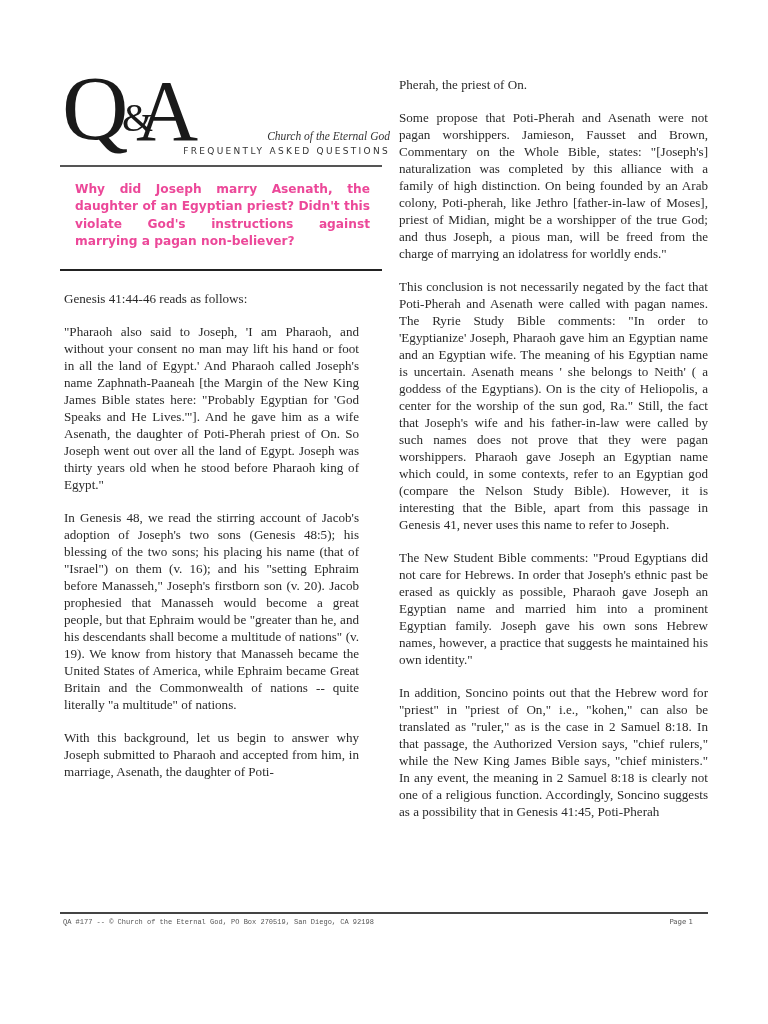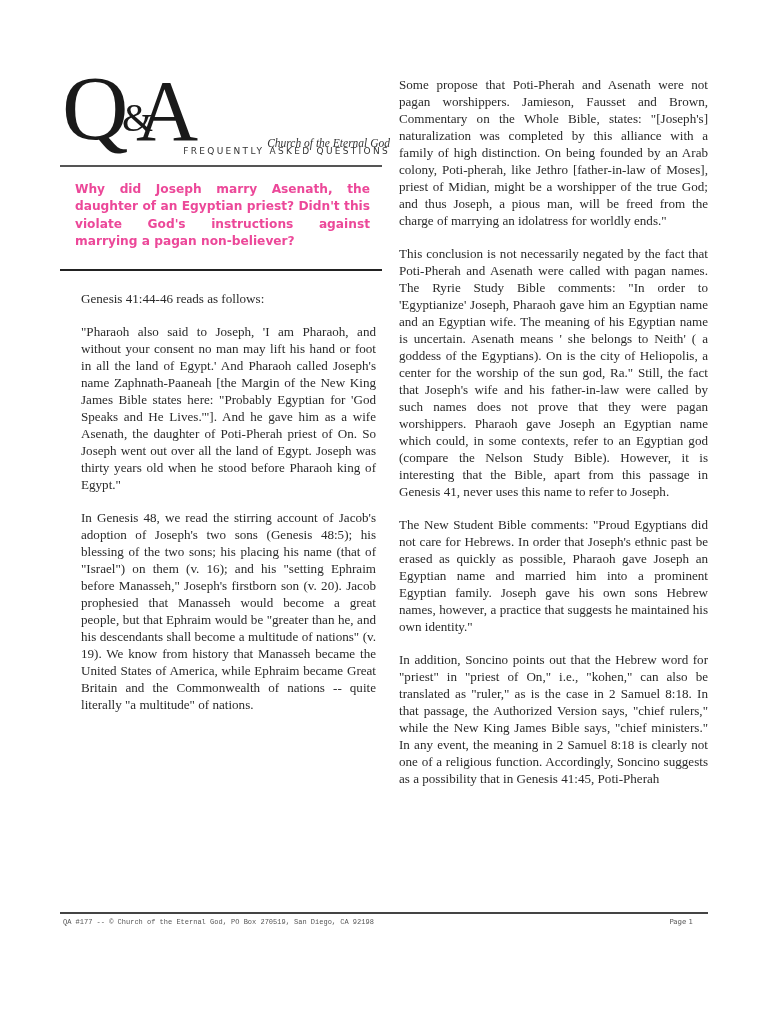--- a/index.html
+++ b/index.html
@@ -4,36 +4,36 @@
 <style>
   html, body { margin: 0; padding: 0; }
   body {
     width: 768px; height: 1024px; background: #ffffff; position: relative; overflow: hidden;
     font-family: "Liberation Serif", "DejaVu Serif", serif; color: #222;
   }
   .logo { position: absolute; left: 60px; top: 68px; width: 330px; height: 92px; }
   .logo-q { position: absolute; left: 2px; top: -6px; font-size: 92px; line-height: 92px; color: #1a1a1a; font-family: "Liberation Serif", serif; }
   .logo-amp { position: absolute; left: 62px; top: 30px; font-size: 40px; line-height: 40px; color: #1a1a1a; font-family: "Liberation Serif", serif; }
   .logo-a { position: absolute; left: 76px; top: -2px; font-size: 86px; line-height: 90px; color: #1a1a1a; font-family: "Liberation Serif", serif; }
-  .logo-church { position: absolute; right: 0; top: 62px; font-style: italic; font-size: 11.5px; color: #333; font-family: "Liberation Serif", serif; white-space: nowrap; margin-top: 7px; }
+  .logo-church { position: absolute; right: 0; top: 62px; font-style: italic; font-size: 11.5px; color: #333; font-family: "Liberation Serif", serif; white-space: nowrap; }
   .logo-faq { position: absolute; right: 0; top: 78px; font-size: 9px; letter-spacing: 2.3px; color: #333; font-family: "DejaVu Sans", sans-serif; white-space: nowrap; }
 
   .rule { position: absolute; background: #333; }
   .rule-top { left: 60px; top: 165px; width: 322px; height: 2px; background: #555; }
   .rule-q { left: 60px; top: 269px; width: 322px; height: 1.5px; background: #222; }
   .rule-foot { left: 60px; top: 912px; width: 648px; height: 2px; background: #444; }
 
   .question {
     position: absolute; left: 75px; top: 181px; width: 295px;
     font-family: "DejaVu Sans", sans-serif; font-weight: bold; font-size: 12.2px; line-height: 17.4px;
     text-align: justify; color: #ec4899;
   }
   .col { position: absolute; font-size: 13.1px; line-height: 17px; text-align: justify; color: #2a2a2a; }
   .col p { margin: 0 0 16px 0; }
-  .col-left { left: 81px; top: 290px; width: 295px; }
+  .col-left { left: 64px; top: 290px; width: 295px; }
   .col-right { left: 399px; top: 76px; width: 309px; }
 
   .footer-left { position: absolute; left: 63px; top: 918px; font-family: Liberation Mono, monospace; font-size: 7px; color: #555; white-space: nowrap; }
   .footer-right { position: absolute; right: 75px; top: 918px; font-family: "DejaVu Sans", sans-serif; font-size: 7px; color: #555; }
 </style>
 </head>
 <body>
 
 <div class="logo">
   <span class="logo-q">Q</span>
@@ -46,23 +46,25 @@
 <div class="rule rule-top"></div>
 
 <div class="question">Why did Joseph marry Asenath, the daughter of an Egyptian priest? Didn't this violate God's instructions against marrying a pagan non-believer?</div>
 
 <div class="rule rule-q"></div>
 
 <div class="col col-left">
   <p>Genesis 41:44-46 reads as follows:</p>
   <p>"Pharaoh also said to Joseph, 'I am Pharaoh, and without your consent no man may lift his hand or foot in all the land of Egypt.' And Pharaoh called Joseph's name Zaphnath-Paaneah [the Margin of the New King James Bible states here: "Probably Egyptian for 'God Speaks and He Lives.'"]. And he gave him as a wife Asenath, the daughter of Poti-Pherah priest of On. So Joseph went out over all the land of Egypt. Joseph was thirty years old when he stood before Pharaoh king of Egypt."</p>
   <p>In Genesis 48, we read the stirring account of Jacob's adoption of Joseph's two sons (Genesis 48:5); his blessing of the two sons; his placing his name (that of "Israel") on them (v. 16); and his "setting Ephraim before Manasseh," Joseph's firstborn son (v. 20). Jacob prophesied that Manasseh would become a great people, but that Ephraim would be "greater than he, and his descendants shall become a multitude of nations" (v. 19). We know from history that Manasseh became the United States of America, while Ephraim became Great Britain and the Commonwealth of nations -- quite literally "a multitude" of nations.</p>
+  <p>With this background, let us begin to answer why Joseph submitted to Pharaoh and accepted from him, in marriage, Asenath, the daughter of Poti-</p>
 </div>
 
 <div class="col col-right">
+  <p>Pherah, the priest of On.</p>
   <p>Some propose that Poti-Pherah and Asenath were not pagan worshippers. Jamieson, Fausset and Brown, Commentary on the Whole Bible, states: "[Joseph's] naturalization was completed by this alliance with a family of high distinction. On being founded by an Arab colony, Poti-pherah, like Jethro [father-in-law of Moses], priest of Midian, might be a worshipper of the true God; and thus Joseph, a pious man, will be freed from the charge of marrying an idolatress for worldly ends."</p>
   <p>This conclusion is not necessarily negated by the fact that Poti-Pherah and Asenath were called with pagan names. The Ryrie Study Bible comments: "In order to 'Egyptianize' Joseph, Pharaoh gave him an Egyptian name and an Egyptian wife. The meaning of his Egyptian name is uncertain. Asenath means ' she belongs to Neith' ( a goddess of the Egyptians). On is the city of Heliopolis, a center for the worship of the sun god, Ra." Still, the fact that Joseph's wife and his father-in-law were called by such names does not prove that they were pagan worshippers. Pharaoh gave Joseph an Egyptian name which could, in some contexts, refer to an Egyptian god (compare the Nelson Study Bible). However, it is interesting that the Bible, apart from this passage in Genesis 41, never uses this name to refer to Joseph.</p>
   <p>The New Student Bible comments: "Proud Egyptians did not care for Hebrews. In order that Joseph's ethnic past be erased as quickly as possible, Pharaoh gave Joseph an Egyptian name and married him into a prominent Egyptian family. Joseph gave his own sons Hebrew names, however, a practice that suggests he maintained his own identity."</p>
   <p>In addition, Soncino points out that the Hebrew word for "priest" in "priest of On," i.e., "kohen," can also be translated as "ruler," as is the case in 2 Samuel 8:18. In that passage, the Authorized Version says, "chief rulers," while the New King James Bible says, "chief ministers." In any event, the meaning in 2 Samuel 8:18 is clearly not one of a religious function. Accordingly, Soncino suggests as a possibility that in Genesis 41:45, Poti-Pherah</p>
 </div>
 
 <div class="rule rule-foot"></div>
 <div class="footer-left">QA #177   -- © Church of the Eternal God, PO Box 270519, San Diego, CA 92198</div>
 <div class="footer-right">Page 1</div>
 

